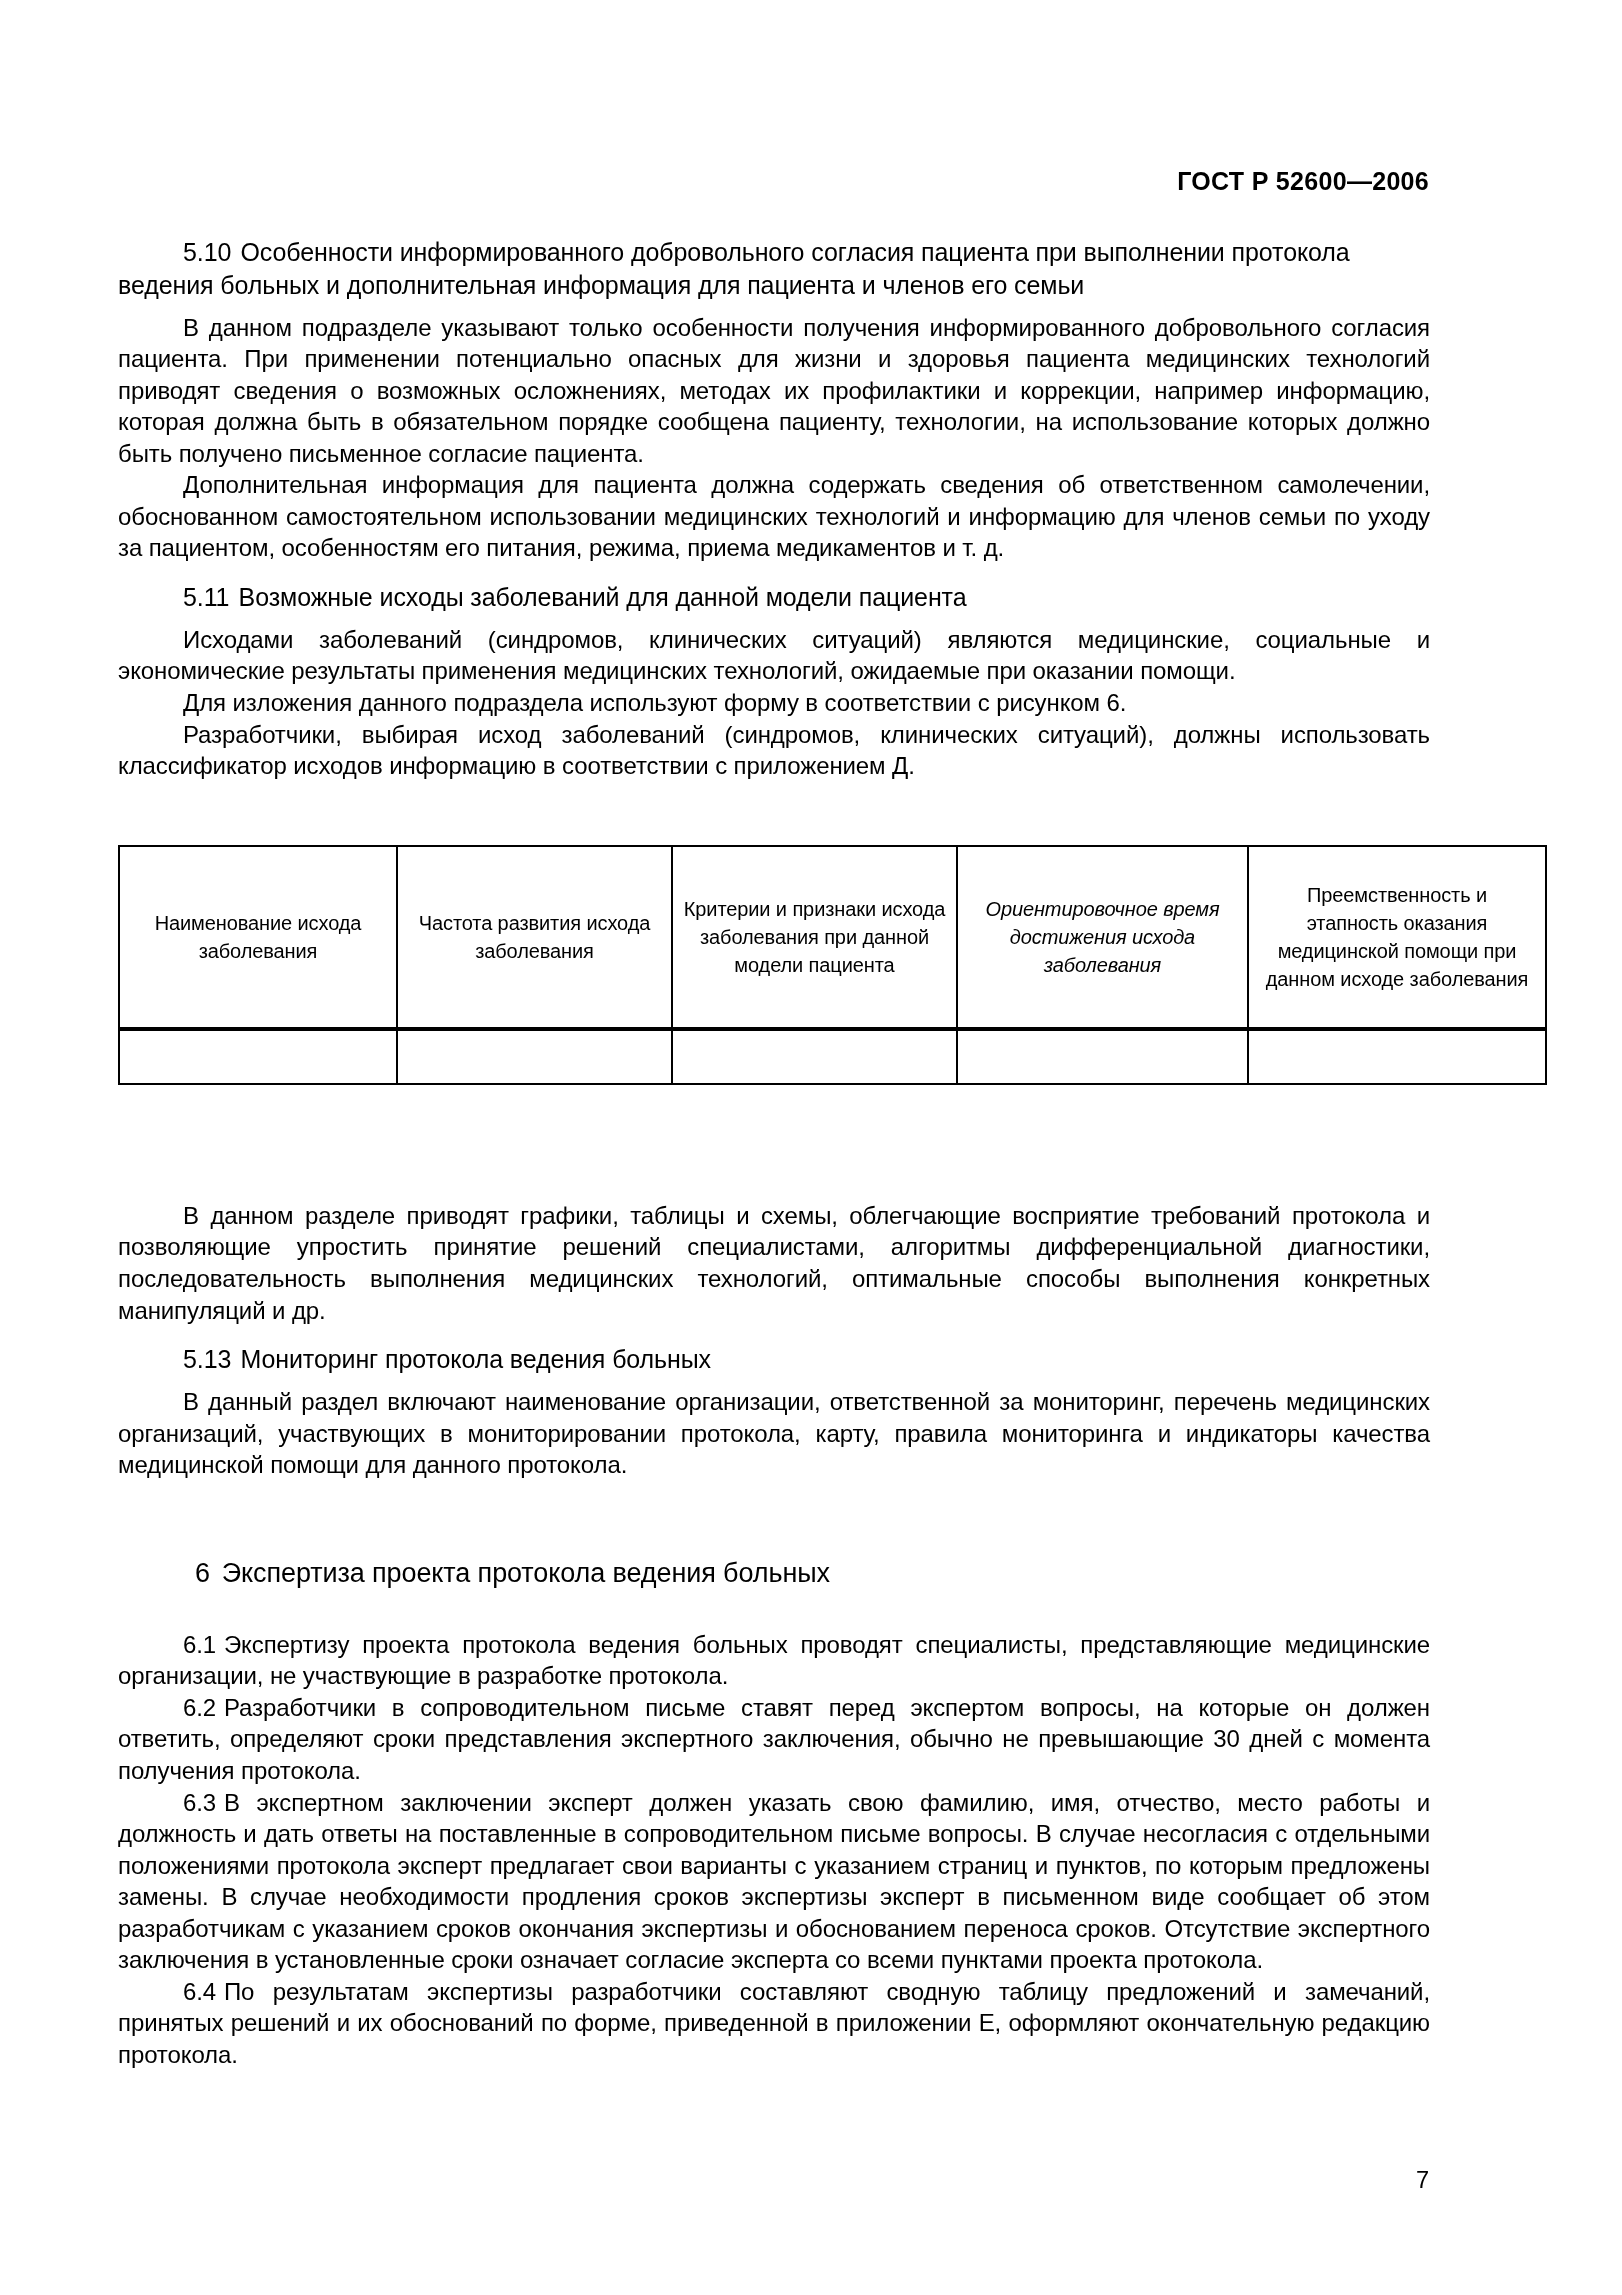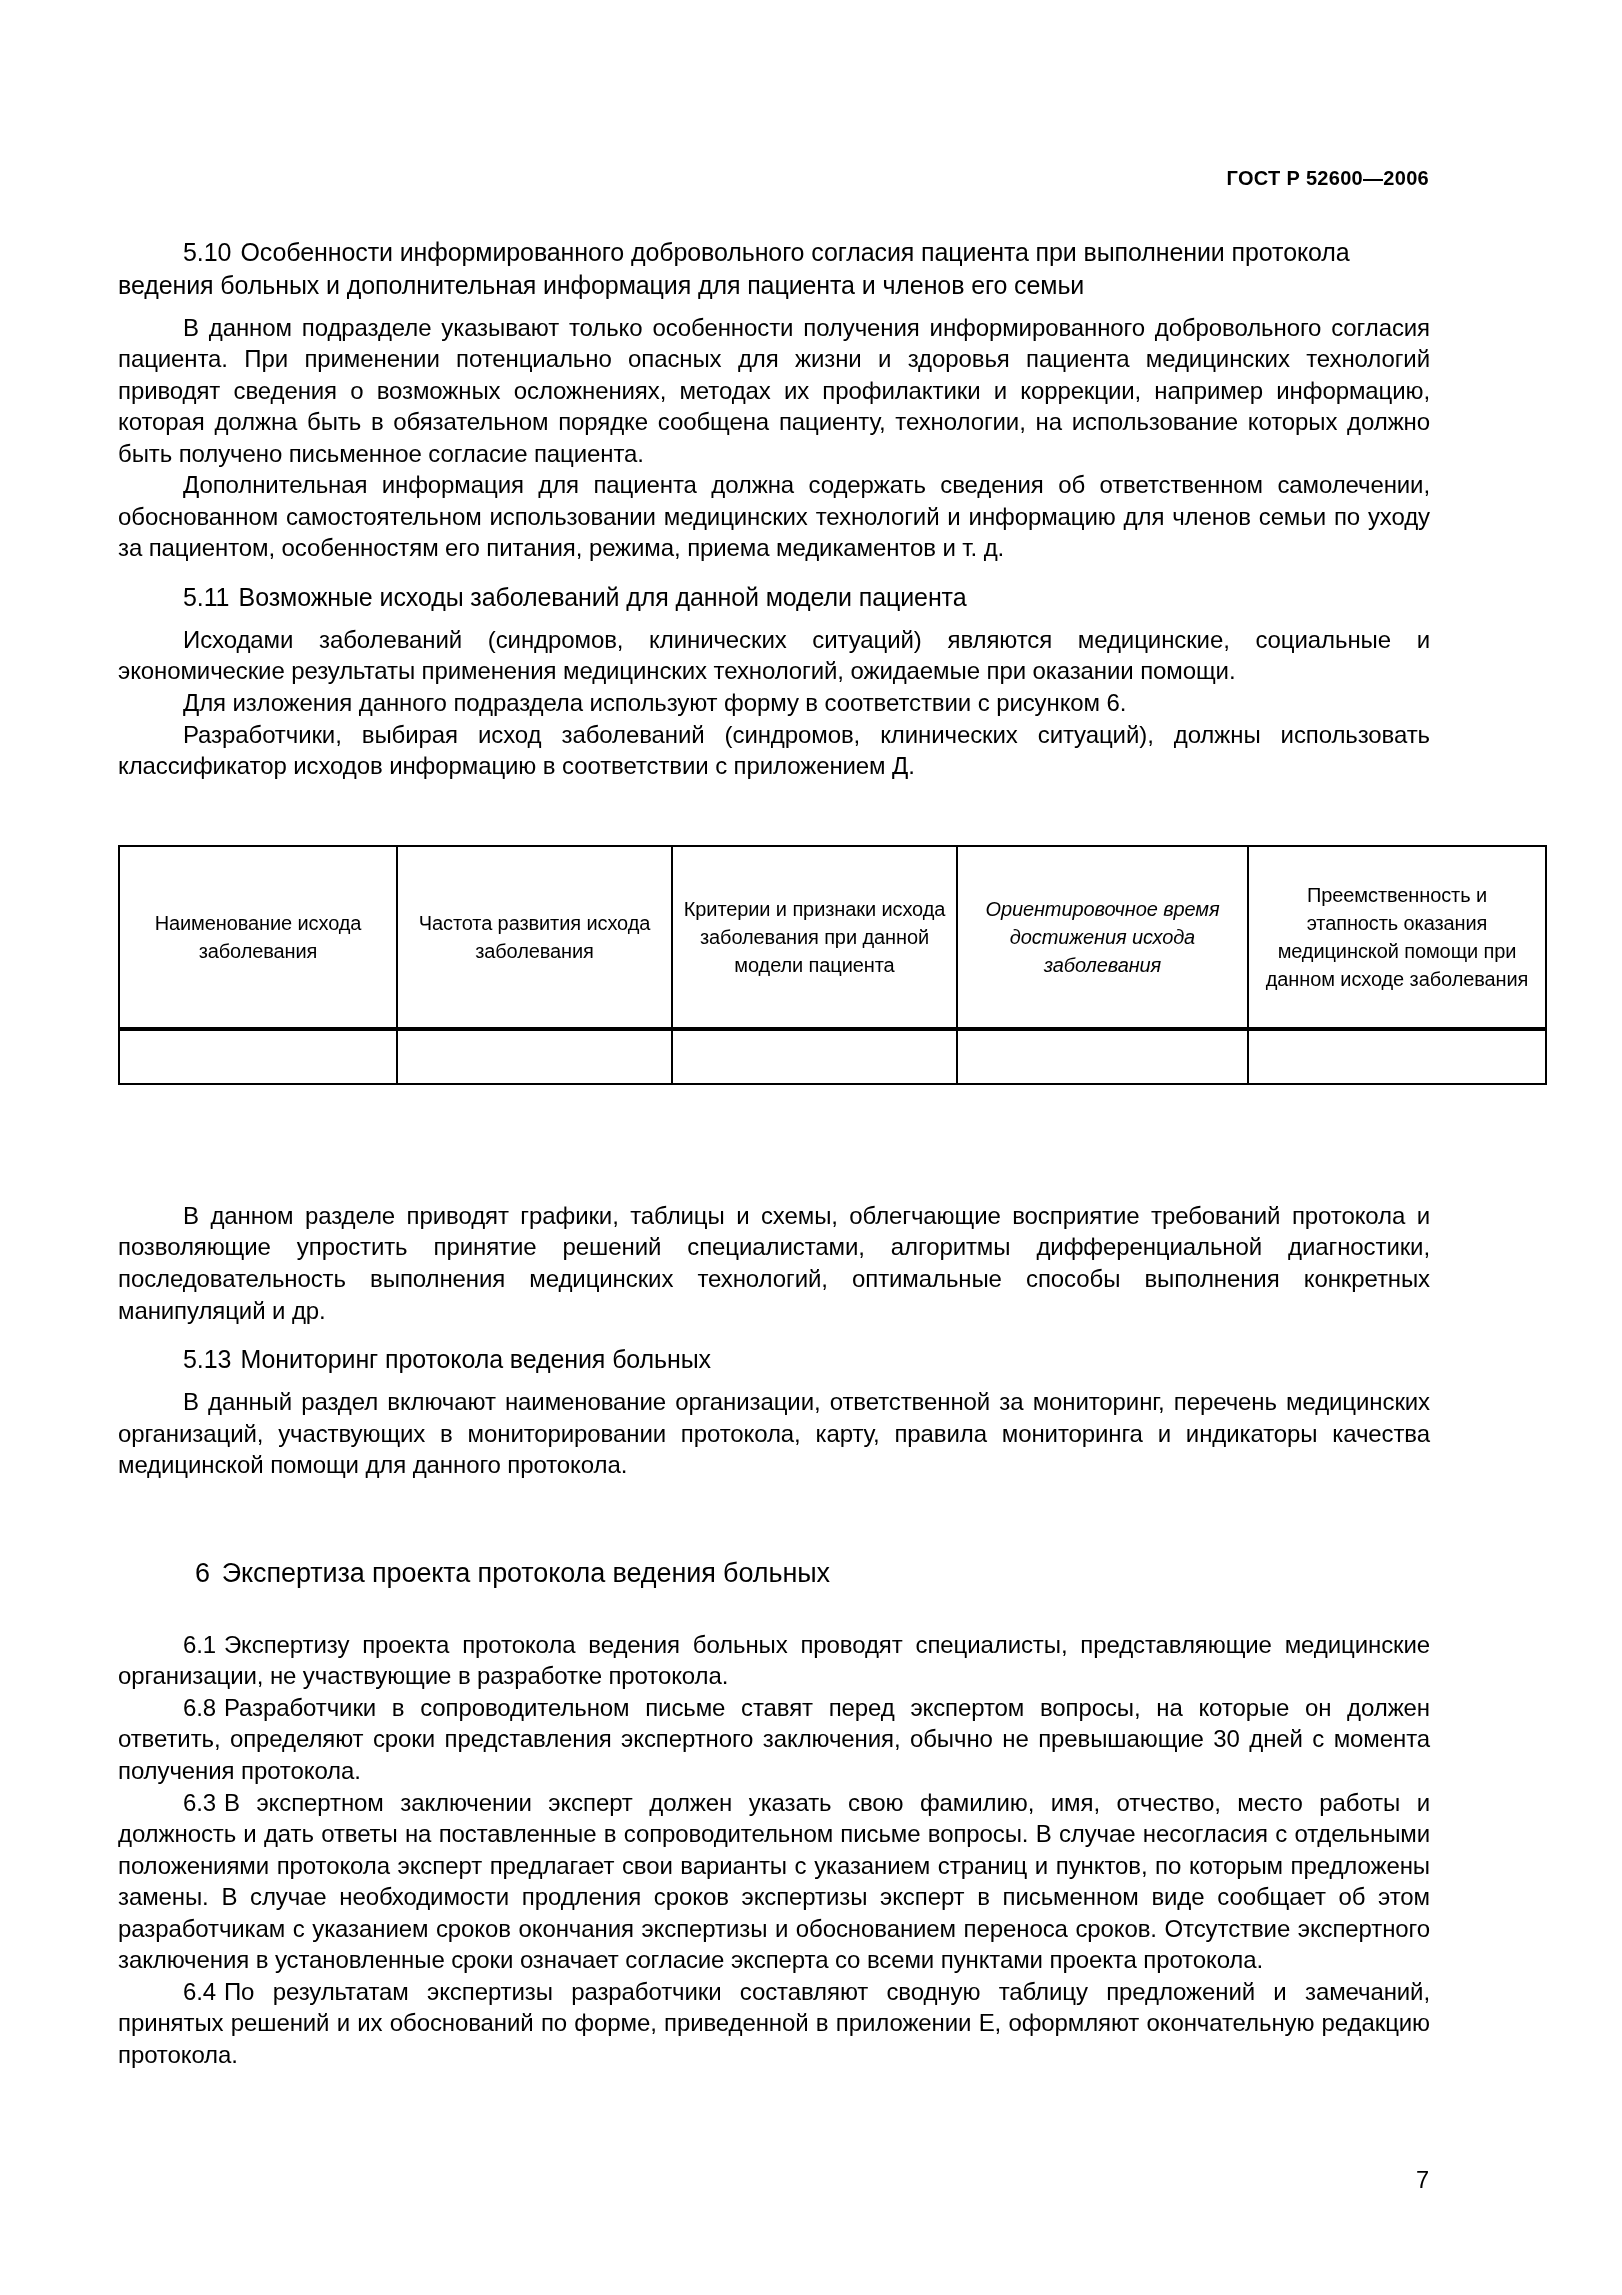--- a/index.html
+++ b/index.html
@@ -16,21 +16,21 @@
     color: #000000;
     overflow: hidden;
     box-sizing: border-box;
   }
 
   
   .running-head {
     position: absolute;
     top: 167px;
     right: 194px;
-    font-size: 20px;
+    font-size: 25px;
     font-weight: bold;
     letter-spacing: 0.3px;
     white-space: nowrap;
   }
 
   
   .content {
     position: absolute;
     left: 118px;
     top: 236px;
@@ -206,21 +206,21 @@
 
     <h2 class="chapter-head">
       <span class="num">6</span><span>Экспертиза проекта протокола ведения больных</span>
     </h2>
     <div class="gap-m"></div>
 
     <p class="body">
       <span class="num">6.1</span><span>Экспертизу проекта протокола ведения больных проводят специалисты, представляющие медицинские организации, не участвующие в разработке протокола.</span>
     </p>
     <p class="body">
-      <span class="num">6.8</span><span>Разработчики в сопроводительном письме ставят перед экспертом вопросы, на которые он должен ответить, определяют сроки представления экспертного заключения, обычно не превышающие 30 дней с момента получения протокола.</span>
+      <span class="num">6.2</span><span>Разработчики в сопроводительном письме ставят перед экспертом вопросы, на которые он должен ответить, определяют сроки представления экспертного заключения, обычно не превышающие 30 дней с момента получения протокола.</span>
     </p>
     <p class="body">
       <span class="num">6.3</span><span>В экспертном заключении эксперт должен указать свою фамилию, имя, отчество, место рабо­ты и должность и дать ответы на поставленные в сопроводительном письме вопросы. В случае несогла­сия с отдельными положениями протокола эксперт предлагает свои варианты с указанием страниц и пунктов, по которым предложены замены. В случае необходимости продления сроков экспертизы экс­перт в письменном виде сообщает об этом разработчикам с указанием сроков окончания экспертизы и обоснованием переноса сроков. Отсутствие экспертного заключения в установленные сроки означает согласие эксперта со всеми пунктами проекта протокола.</span>
     </p>
     <p class="body">
       <span class="num">6.4</span><span>По результатам экспертизы разработчики составляют сводную таблицу предложений и заме­чаний, принятых решений и их обоснований по форме, приведенной в приложении Е, оформляют оконча­тельную редакцию протокола.</span>
     </p>
 
   </div>
 

